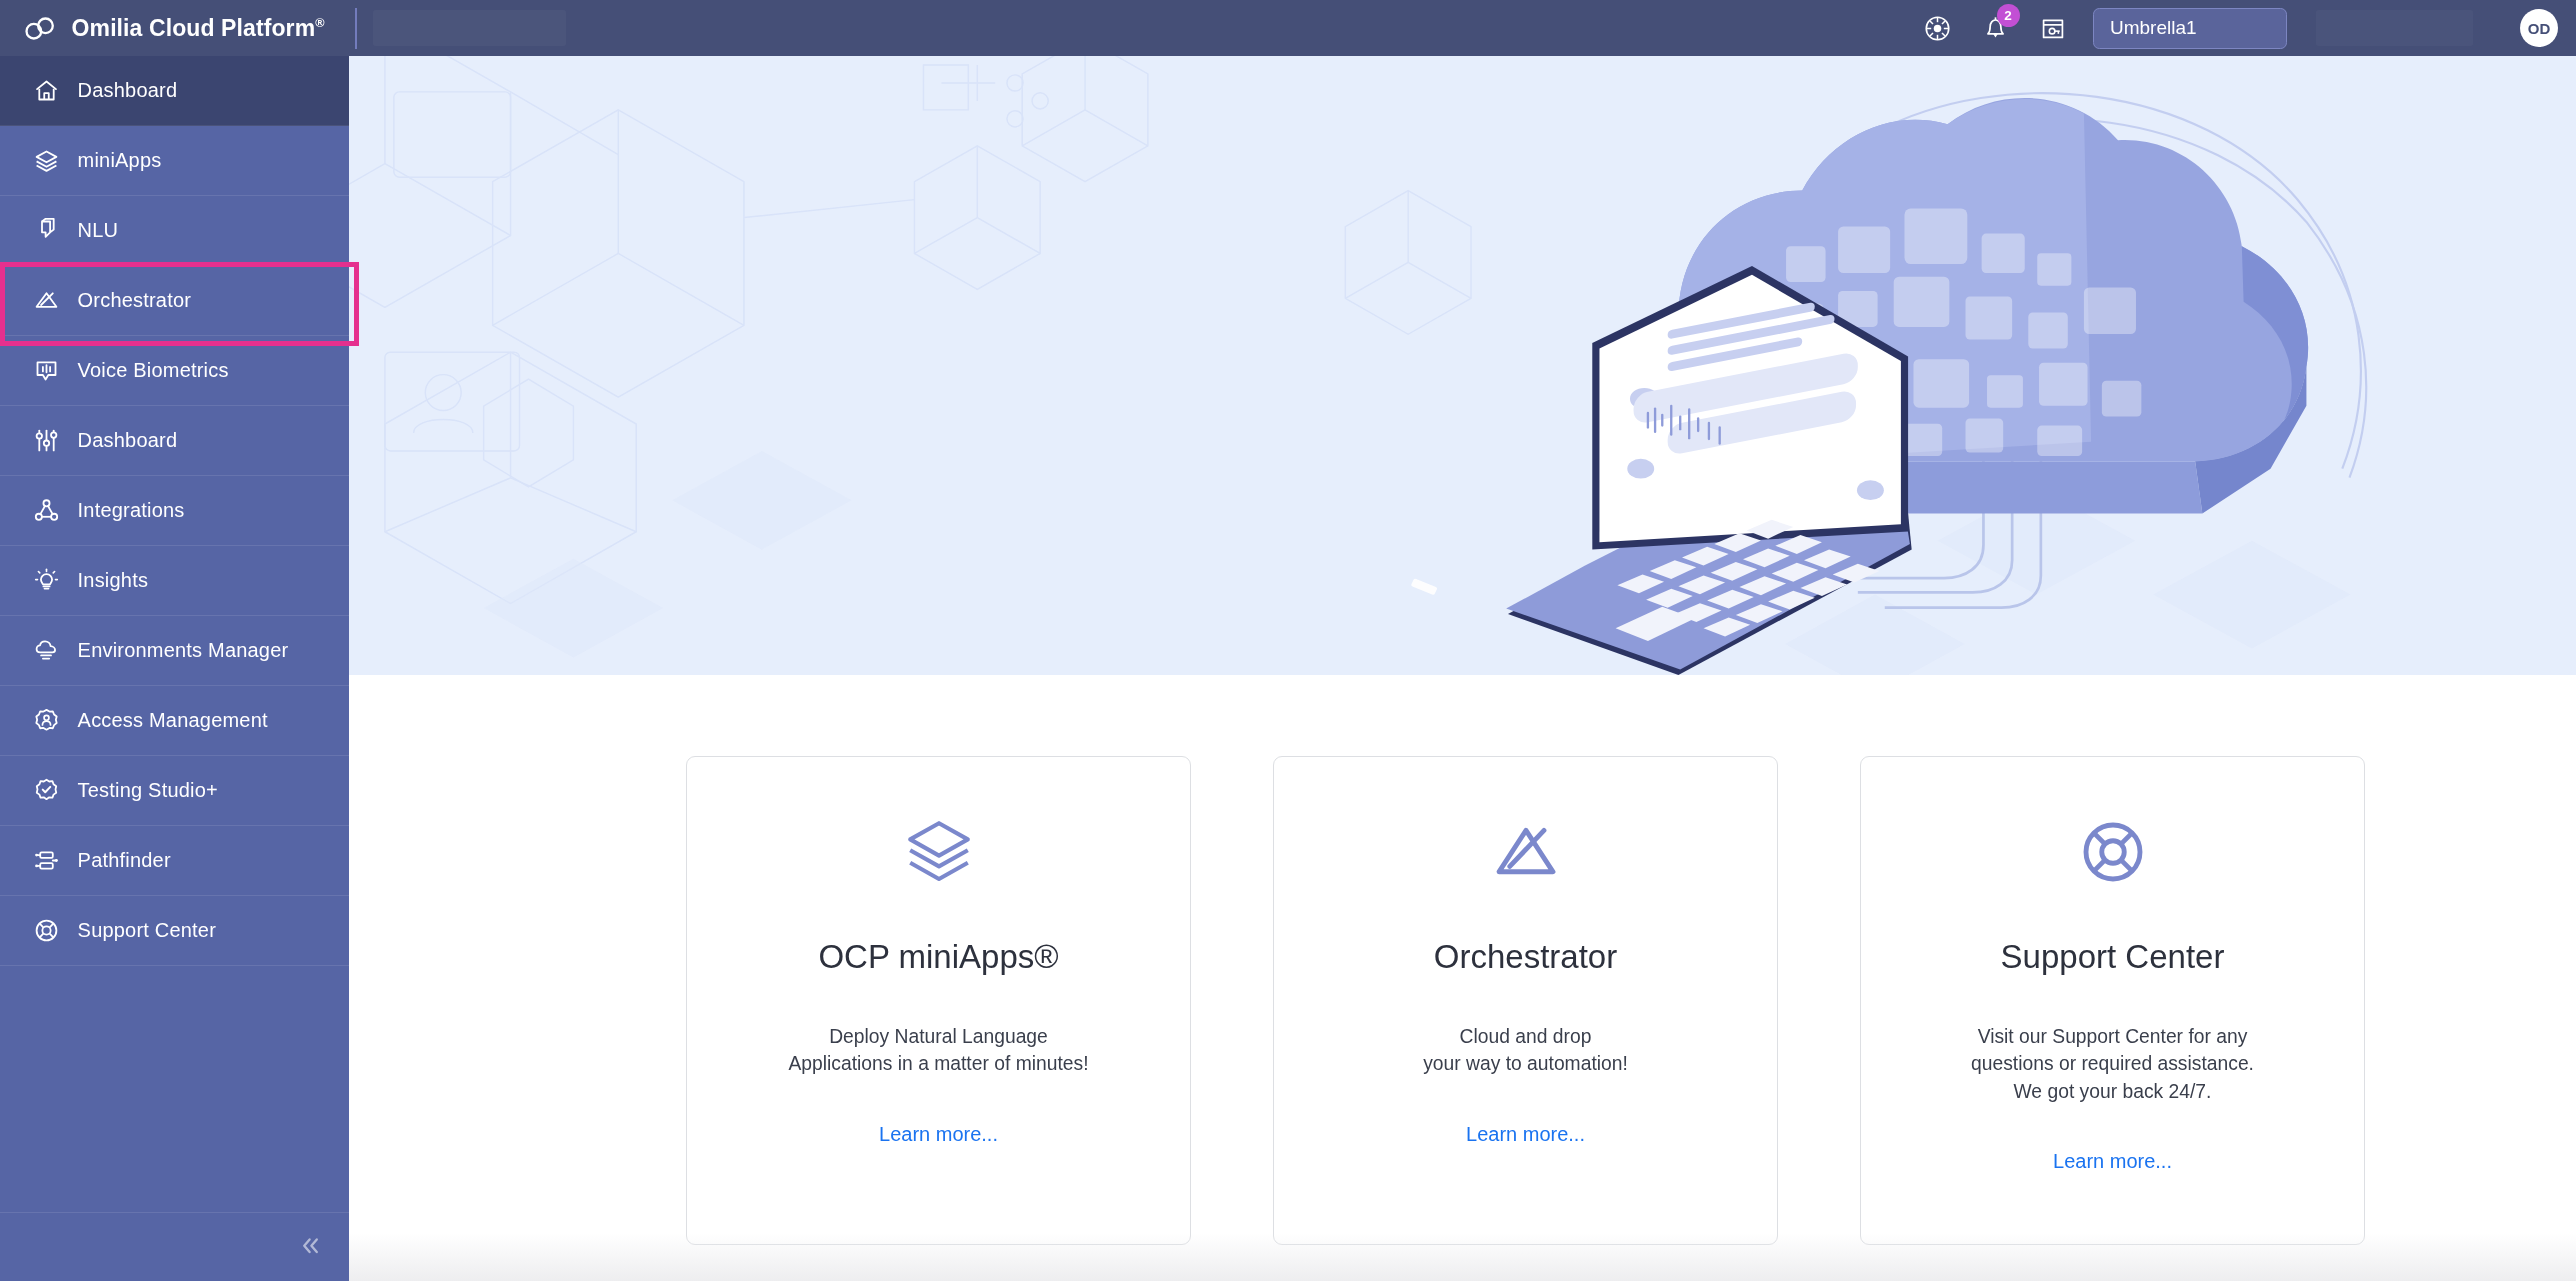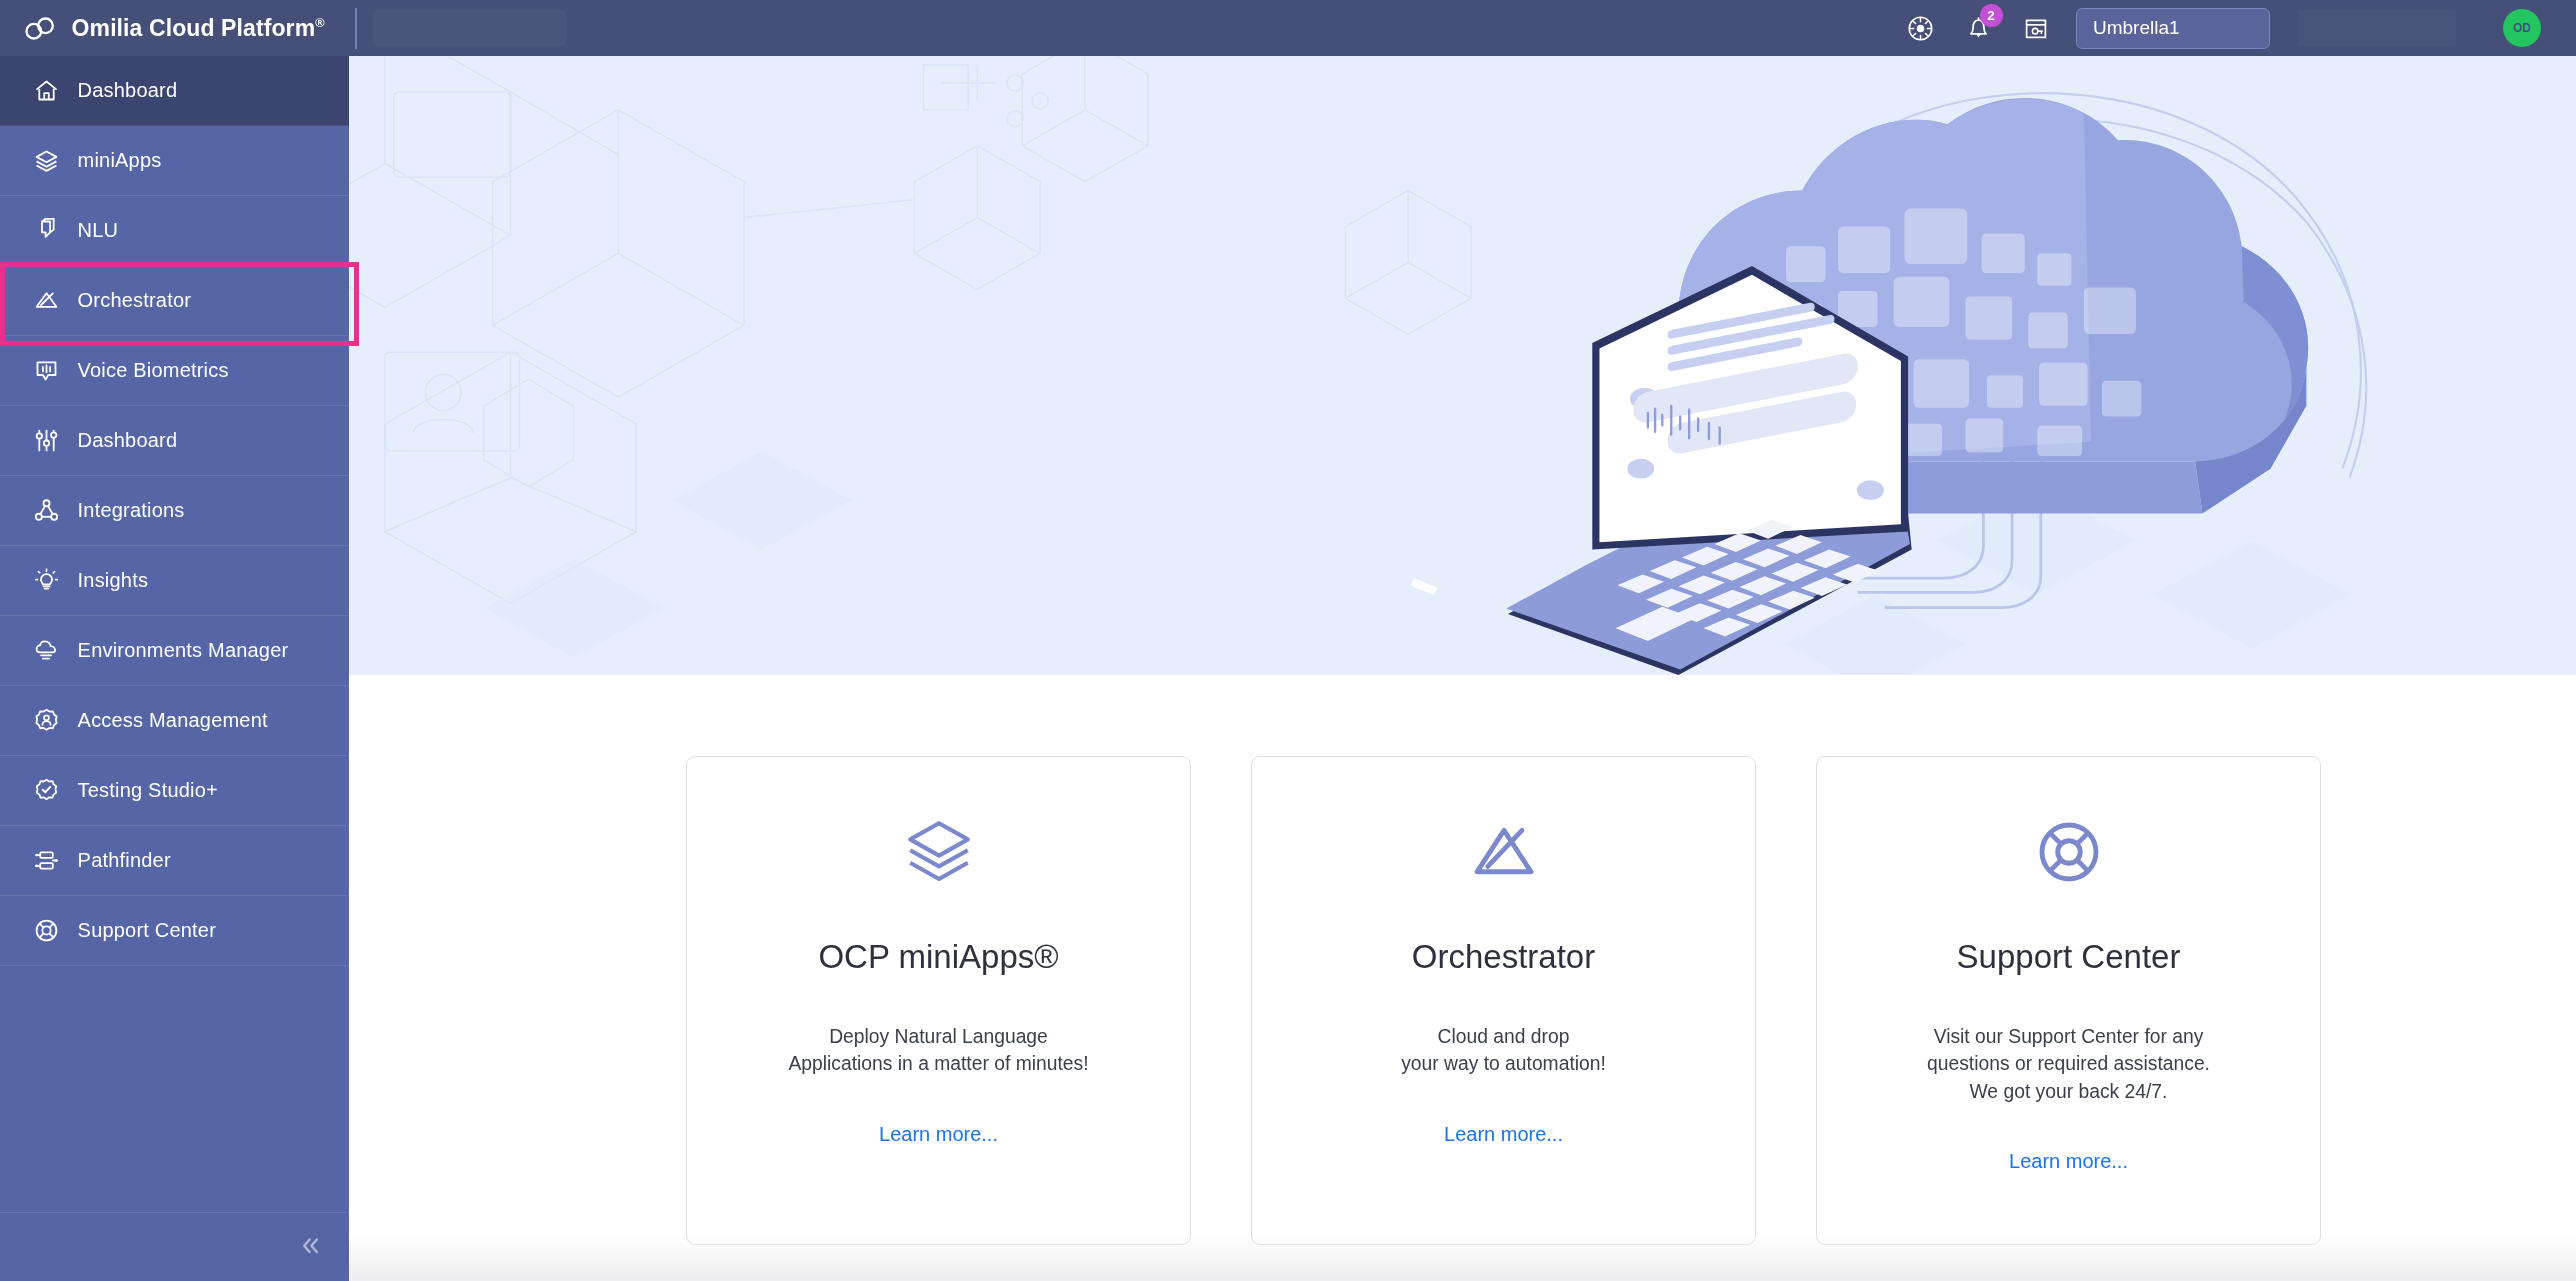--- a/index.html
+++ b/index.html
@@ -39,24 +39,24 @@
   }
   .tenant-select {
     margin-left: 25px;
     width: 194px; height: 41px; border-radius: 6.3px;
     background: #5a649b; border: 0.9px solid #7d86c2;
     display: flex; align-items: center; padding-left: 16px;
     color: #ffffff; font-size: 19px; cursor: pointer;
   }
   .topbar-ghost2 { width: 157px; height: 36px; margin-left: 29px; background: rgba(255,255,255,0.03); border-radius:2.7px; }
   .avatar {
-    margin-left: 47px; margin-right: 35px;
+    margin-left: 47px; margin-right: 18px;
     width: 38px; height: 38px; border-radius: 50%;
-    background: #22c55e; color: #454f77;
-    font-size: 12px; font-weight: bold;
+    background: #ffffff; color: #454f77;
+    font-size: 15px; font-weight: bold;
     display:flex; align-items:center; justify-content:center;
     cursor: pointer;
   }
 
   
   .sidebar {
     position: absolute; top: 56px; left: 0;
     width: 349px; height: 1226px;
     background: #5665a5;
     z-index: 30;
@@ -123,21 +123,21 @@
     height: 50px; padding: 0 30.5px; border-radius: 4.5px;
     background: linear-gradient(180deg, #8d97d8 0%, #7a85ce 100%);
     color: #ffffff; font-size: 20px; font-weight: bold; letter-spacing: 0.8px;
     border: none; cursor: pointer;
     font-family: "Liberation Sans", sans-serif;
     box-shadow: 0 0.9px 2.7px rgba(60,70,140,.25);
   }
 
   
   .cards {
-    display: flex; gap: 60px;
+    display: flex; gap: 82px;
     padding: 81px 0 0 0;
     justify-content: flex-start;
     margin-left: 337px;
   }
   .card {
     width: 505px; height: 489px;
     background: #ffffff;
     border: 0.9px solid #dddfe3;
     border-radius: 9px;
     display: flex; flex-direction: column; align-items: center;

